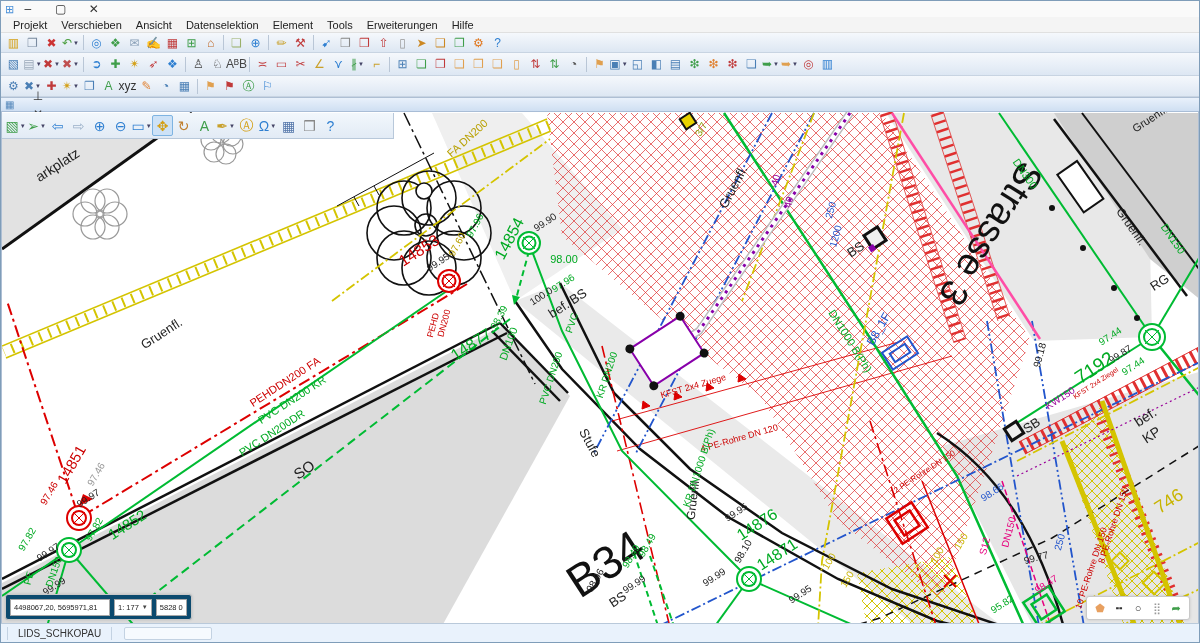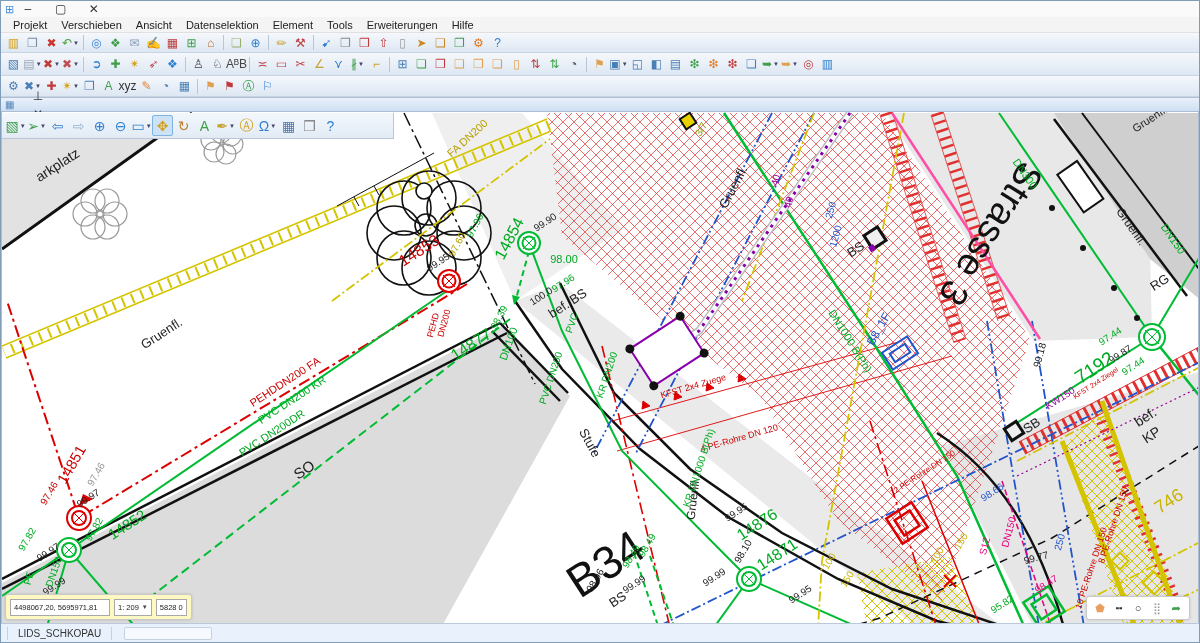--- a/index.html
+++ b/index.html
@@ -42,21 +42,21 @@
   
   .maparea { position:relative; flex:1; background:#ffffff; overflow:hidden;
     border-left:1px solid #aebfd4; border-right:1px solid #aebfd4; }
   .maparea svg { position:absolute; left:0; top:0; }
 
   .maptb { position:absolute; left:0; top:1px; width:392px; height:26px;
     background:linear-gradient(#f2f7fc,#e2ebf5); border-bottom:1px solid #b8c8da;
     border-right:1px solid #b8c8da; display:flex; align-items:center; padding:0 3px; z-index:5;}
   .maptb .tbtn { width:21px; height:21px; font-size:14px; }
 
-  .overlaybar { position:absolute; left:3px; bottom:3px; height:24px; background:#fef9c3;
+  .overlaybar { position:absolute; left:3px; bottom:3px; height:24px; background:#0c4a6e;
     border:1px solid #c9c9c9; border-radius:3px; display:flex; align-items:center;
     gap:4px; padding:12px 4px; z-index:6; box-shadow:0 0 3px rgba(0,0,0,.15); }
   .obox { border:1px solid #a8a8a8; background:#fff; height:17px; font-size:7.5px;
     color:#222; display:flex; align-items:center; padding:0 3px; white-space:nowrap; }
   .obox input { border:none; outline:none; font-size:7.5px; width:92px;
     font-family:"Liberation Sans",sans-serif; color:#222; }
   .obox .dd { font-size:6px; margin-left:3px; color:#444; }
 
   .minitb { position:absolute; right:8px; bottom:3px; height:24px; background:#fff;
     border:1px solid #c9c9c9; border-radius:3px; display:flex; align-items:center;
@@ -762,21 +762,21 @@
         <div class="tbtn">
           <span style="color: rgb(46, 127, 209);">?</span>
         </div>
       </div>
 
     <div class="overlaybar">
       <div class="obox">
         <input value="4498067,20, 5695971,81" style="">
       </div>
       <div class="obox">
-        <span>1: 209</span>
+        <span>1: 177</span>
           <span class="dd">▼</span>
       </div>
       <div class="obox">5828 0</div>
     </div>
 
     <div class="minitb">
         <div class="tbtn">
           <span style="color: rgb(232, 160, 96);">⬟</span>
         </div>
         <div class="tbtn">

